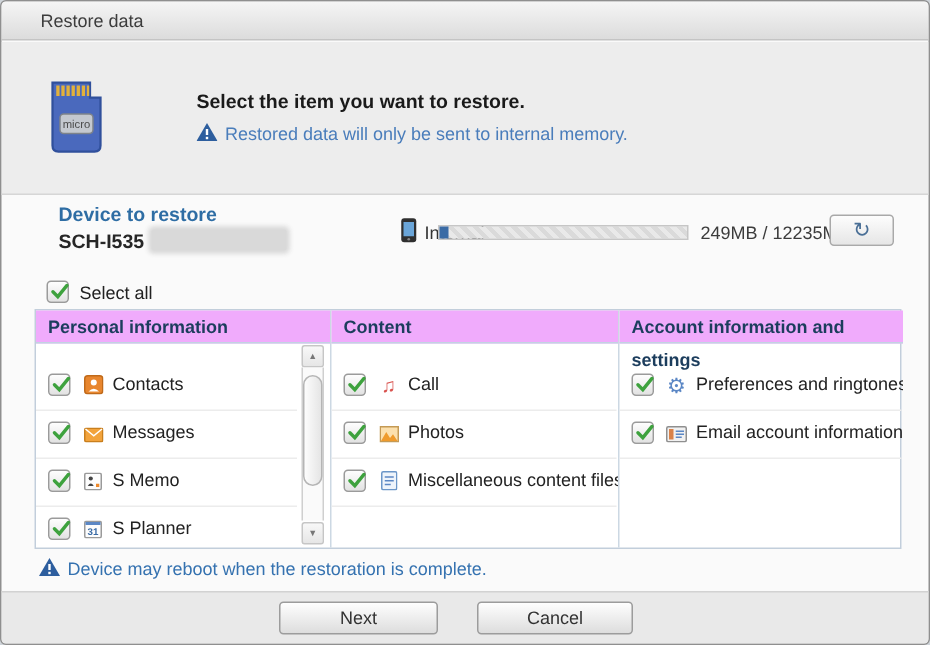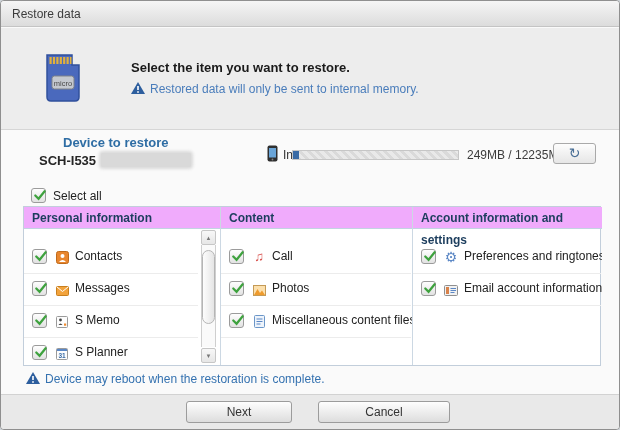--- a/index.html
+++ b/index.html
@@ -2,30 +2,30 @@
 <html><head>
 <meta charset="utf-8">
 <style>
   html,body{margin:0;padding:0;background:#cfd4d9;}
   body{font-family:"Liberation Sans",sans-serif;}
   .window{position:relative;width:618px;height:428px;margin:0 auto;border:1px solid #8f8f8f;
     border-radius:4px;background:#fafafa;overflow:hidden;}
   
   .titlebar{position:absolute;top:0;left:0;right:0;height:26px;
     background:linear-gradient(#f5f5f5,#dcdcdc);border-bottom:1px solid #c4c4c4;
-    line-height:26px;padding-left:11px;font-size:12px;color:#3c3c3c;box-sizing:border-box;}
+    line-height:26px;padding-left:26px;font-size:12px;color:#3c3c3c;box-sizing:border-box;}
   
   .info{position:absolute;top:27px;left:0;right:0;height:101px;background:#ededed;
     border-bottom:1px solid #d6d6d6;}
-  .sd-icon{position:absolute;left:38px;top:24px;}
+  .sd-icon{position:absolute;left:26px;top:24px;}
   .info-heading{position:absolute;left:130px;top:32px;font-size:13px;font-weight:bold;color:#1a1a1a;}
   .info-warning{position:absolute;left:130px;top:54px;font-size:12px;color:#4a7dbb;}
   .warn-tri{display:inline-block;vertical-align:-1px;margin-right:5px;}
   
-  .dev-title{position:absolute;left:38px;top:134px;font-size:13px;font-weight:bold;color:#2e6da4;margin-left:24px;}
+  .dev-title{position:absolute;left:38px;top:134px;font-size:13px;font-weight:bold;color:#2e6da4;}
   .dev-model{position:absolute;left:38px;top:152px;font-size:13px;font-weight:bold;color:#262626;}
   .dev-redacted{position:absolute;left:100px;top:152px;width:90px;height:14px;border-radius:2px;
     background:#d9d9d9;box-shadow:0 0 3px 2px rgba(215,215,215,.9);}
   .phone-ic{position:absolute;left:266px;top:144px;}
   .storage-label{position:absolute;left:282px;top:147px;font-size:12px;color:#333;}
   .storage-bar{position:absolute;left:291px;top:149px;width:167px;height:10px;
     border:1px solid #c6c6c6;background:repeating-linear-gradient(45deg,#e9e9e9 0 3px,#dadada 3px 6px);box-sizing:border-box;}
   .storage-fill{position:absolute;left:0;top:0;bottom:0;width:6px;background:#3a6ba5;}
   .storage-text{position:absolute;left:466px;top:147px;font-size:12px;color:#3c3c3c;}
   .refresh-btn{position:absolute;left:552px;top:142px;width:43px;height:21px;border:1px solid #a9a9a9;
@@ -66,21 +66,21 @@
   .sb-thumb{position:absolute;left:1px;right:1px;top:20px;height:74px;border:1px solid #b5b5b5;
     border-radius:7px;background:linear-gradient(90deg,#fdfdfd,#e5e5e5);box-sizing:border-box;cursor:pointer;}
   
   .foot-warning{position:absolute;left:25px;top:371px;font-size:12px;color:#3572b0;}
   .footerbar{position:absolute;left:0;right:0;bottom:0;height:34px;background:#e9e9e9;
     border-top:1px solid #d2d2d2;}
   .btn{position:absolute;top:6px;height:22px;border:1px solid #9c9c9c;border-radius:3px;
     background:linear-gradient(#fefefe,#dddddd);font-size:12px;color:#333;text-align:center;
     line-height:20px;box-sizing:border-box;cursor:pointer;font-family:"Liberation Sans",sans-serif;}
   .btn-next{left:185px;width:106px;}
-  .btn-cancel{left:317px;width:132px;}
+  .btn-cancel{left:317px;width:104px;}
 </style>
 </head>
 <body>
 
 <div class="window">
 
   <div class="titlebar">
     <span>Restore data</span>
   </div>
 

